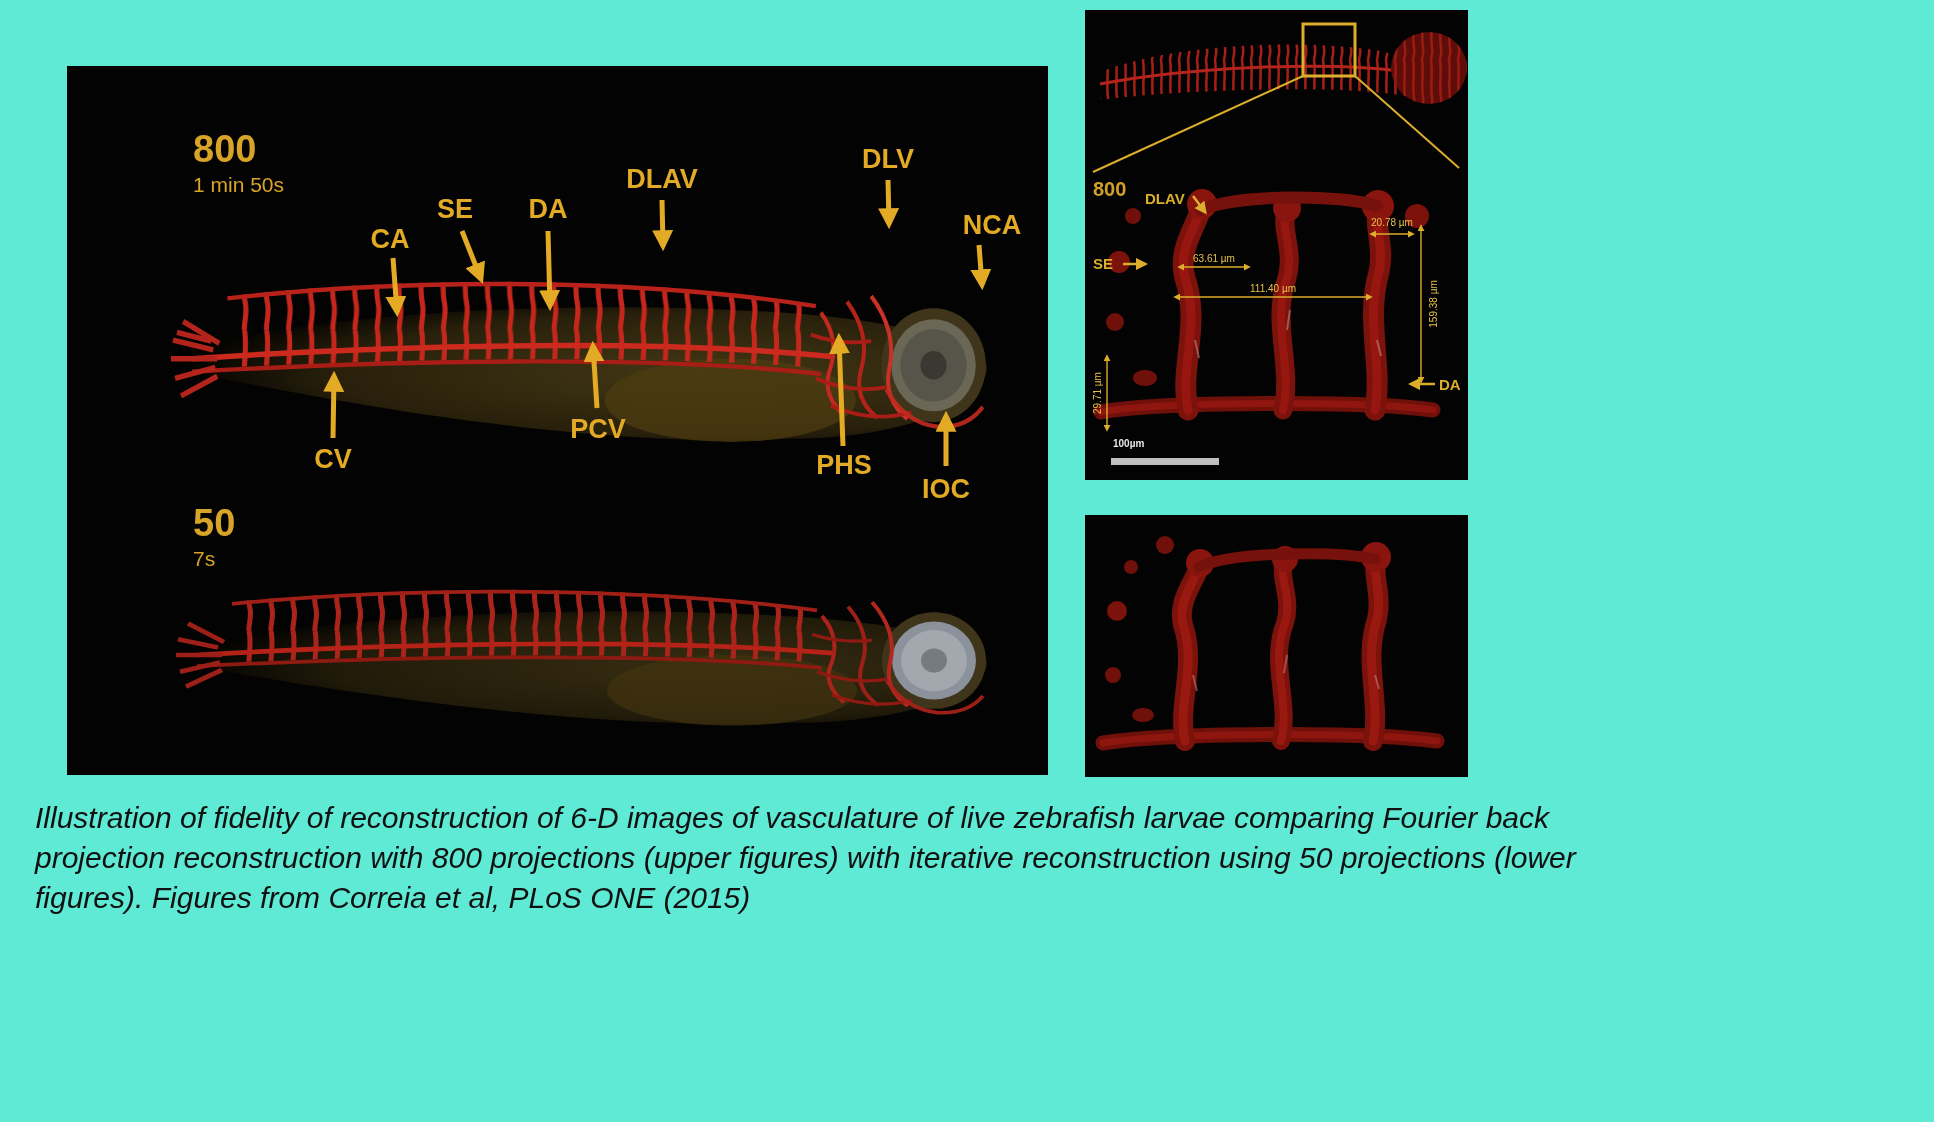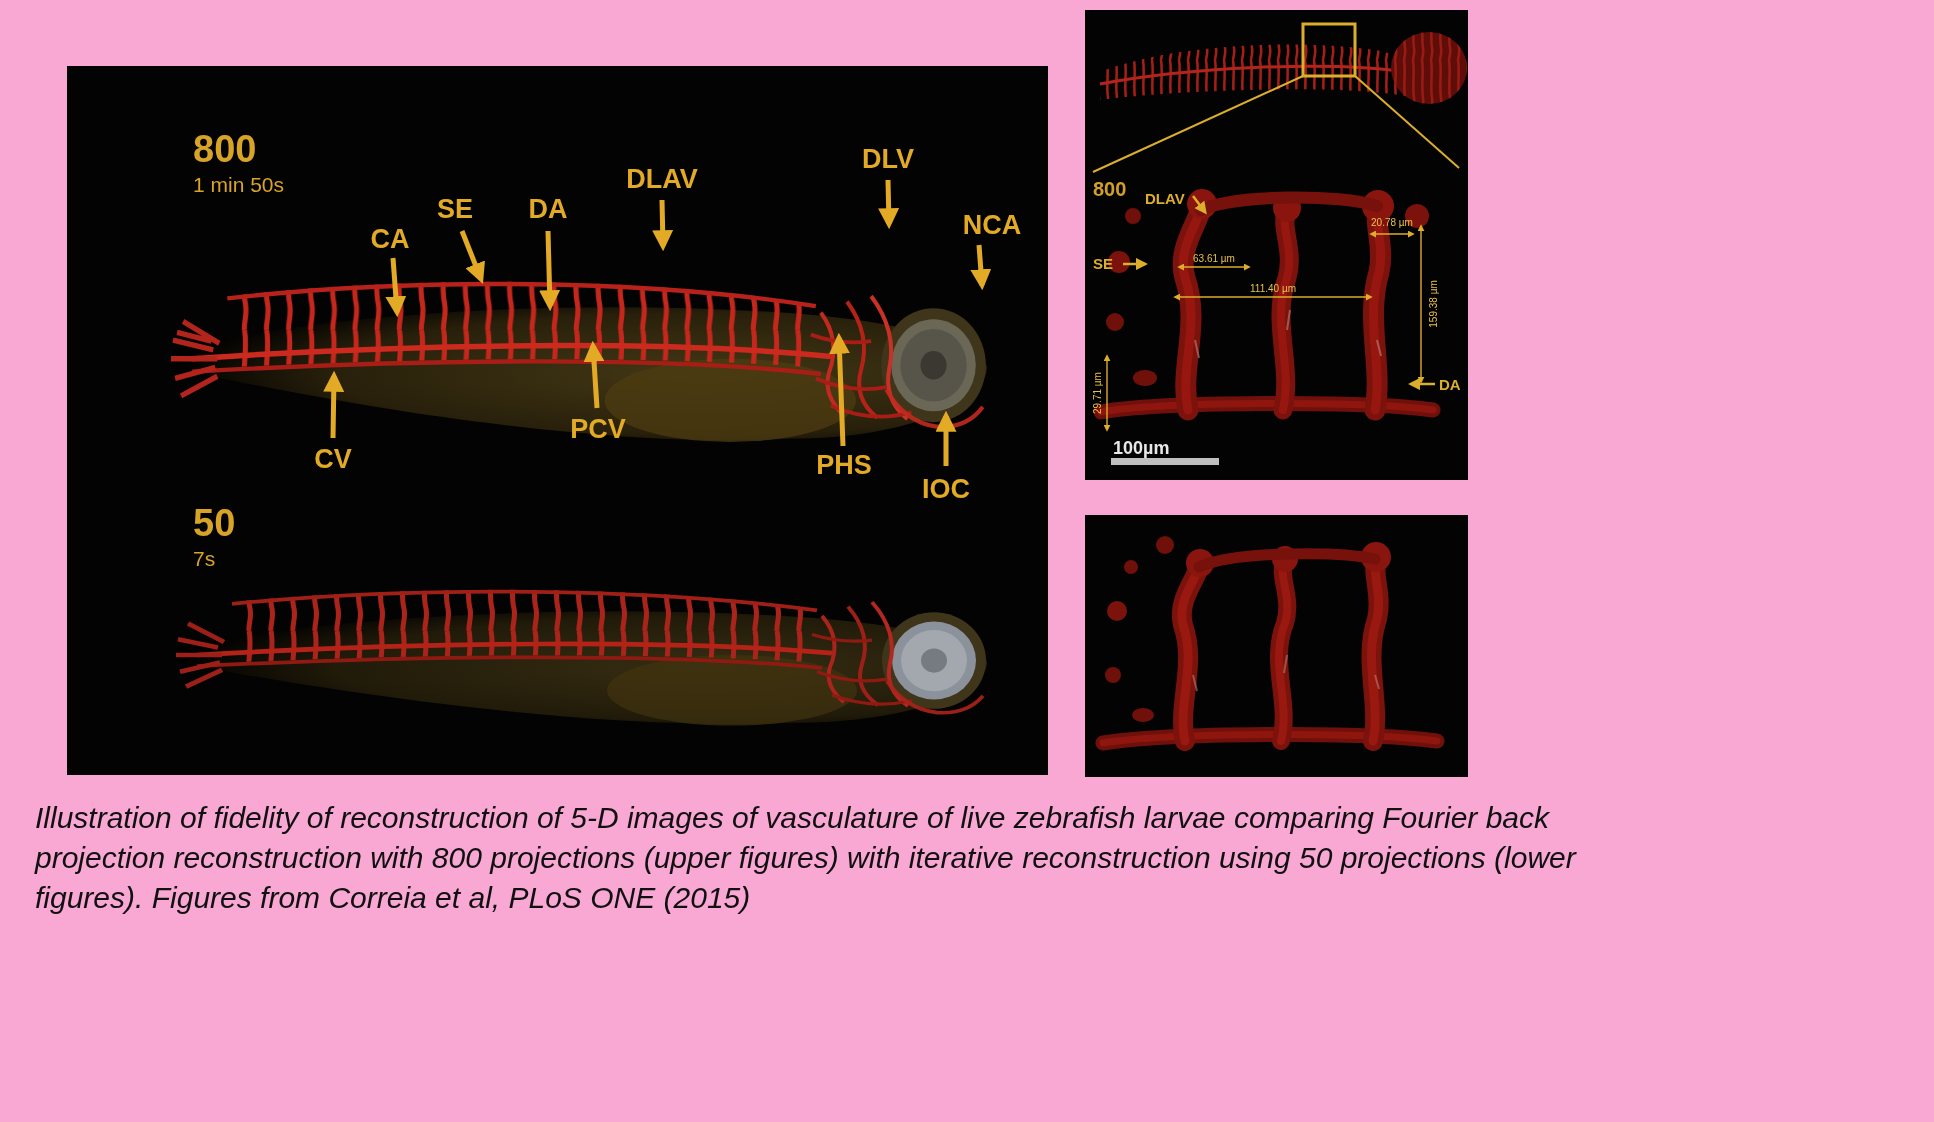--- a/index.html
+++ b/index.html
@@ -1,35 +1,35 @@
 <!DOCTYPE html>
 <html><head>
 <meta charset="utf-8">
 <style>
   html,body{margin:0;padding:0;background:#ffffff;}
-  #page{position:relative;width:1934px;height:1122px;background:#f9a8d4;overflow:hidden;
+  #page{position:relative;width:1934px;height:1122px;background:#5eead4;overflow:hidden;
         font-family:"Liberation Sans","DejaVu Sans",sans-serif;}
   .panel{position:absolute;background:#030303;}
   #main-panel{left:67px;top:66px;width:981px;height:709px;}
   #inset-top{left:1085px;top:10px;width:383px;height:470px;}
   #inset-bottom{left:1085px;top:515px;width:383px;height:262px;}
   .abs{position:absolute;}
   svg{display:block;}
   
   .annot{position:absolute;transform:translateX(-50%);color:#e3ab25;font-weight:700;
          font-size:27px;white-space:nowrap;}
   .gold-big{position:absolute;color:#d8a428;font-weight:600;font-size:38px;line-height:1;}
   .gold-mid{position:absolute;color:#d8a428;font-weight:500;font-size:21px;line-height:1;}
   
   .ins-label{position:absolute;color:#dcae2b;font-weight:700;font-size:15px;white-space:nowrap;}
   .ins-800{position:absolute;color:#d2a028;font-weight:700;font-size:20px;}
   .meas{position:absolute;color:#e8c14a;font-weight:400;font-size:10px;white-space:nowrap;
         transform:translate(-50%,-50%);}
   .meas.vert{transform:translate(-50%,-50%) rotate(-90deg);}
-  .scale-text{position:absolute;color:#e8e8e8;font-weight:700;font-size:18px;}
+  .scale-text{position:absolute;color:#e8e8e8;font-weight:700;font-size:10px;}
   
   #caption{position:absolute;left:35px;top:798px;width:1560px;color:#111111;
            font-style:italic;font-size:30px;line-height:40px;}
 </style>
 </head>
 <body>
 
 <div id="page">
 
   <div id="main-panel" class="panel">
@@ -227,15 +227,15 @@
         <circle cx="32" cy="96" r="10" fill="#7c120c"></circle>
         <circle cx="28" cy="160" r="8" fill="#70100b"></circle>
         <circle cx="46" cy="52" r="7" fill="#70100b"></circle>
         <circle cx="80" cy="30" r="9" fill="#70100b"></circle>
         <ellipse cx="58" cy="200" rx="11" ry="7" fill="#70100b"></ellipse>
         <path d="M108 160 l4 16 M202 140 l-3 18 M290 160 l4 14" stroke="#c09088" stroke-width="2" opacity="0.5"></path>
       </g>
     </svg>
   </div>
 
-  <div id="caption">Illustration of fidelity of reconstruction of 5-D images of vasculature of live zebrafish larvae comparing Fourier back projection reconstruction with 800 projections (upper figures) with iterative reconstruction using 50 projections (lower figures). Figures from Correia et al, PLoS ONE (2015)</div>
+  <div id="caption">Illustration of fidelity of reconstruction of 6-D images of vasculature of live zebrafish larvae comparing Fourier back projection reconstruction with 800 projections (upper figures) with iterative reconstruction using 50 projections (lower figures). Figures from Correia et al, PLoS ONE (2015)</div>
 
 </div>
 
 </body></html>

